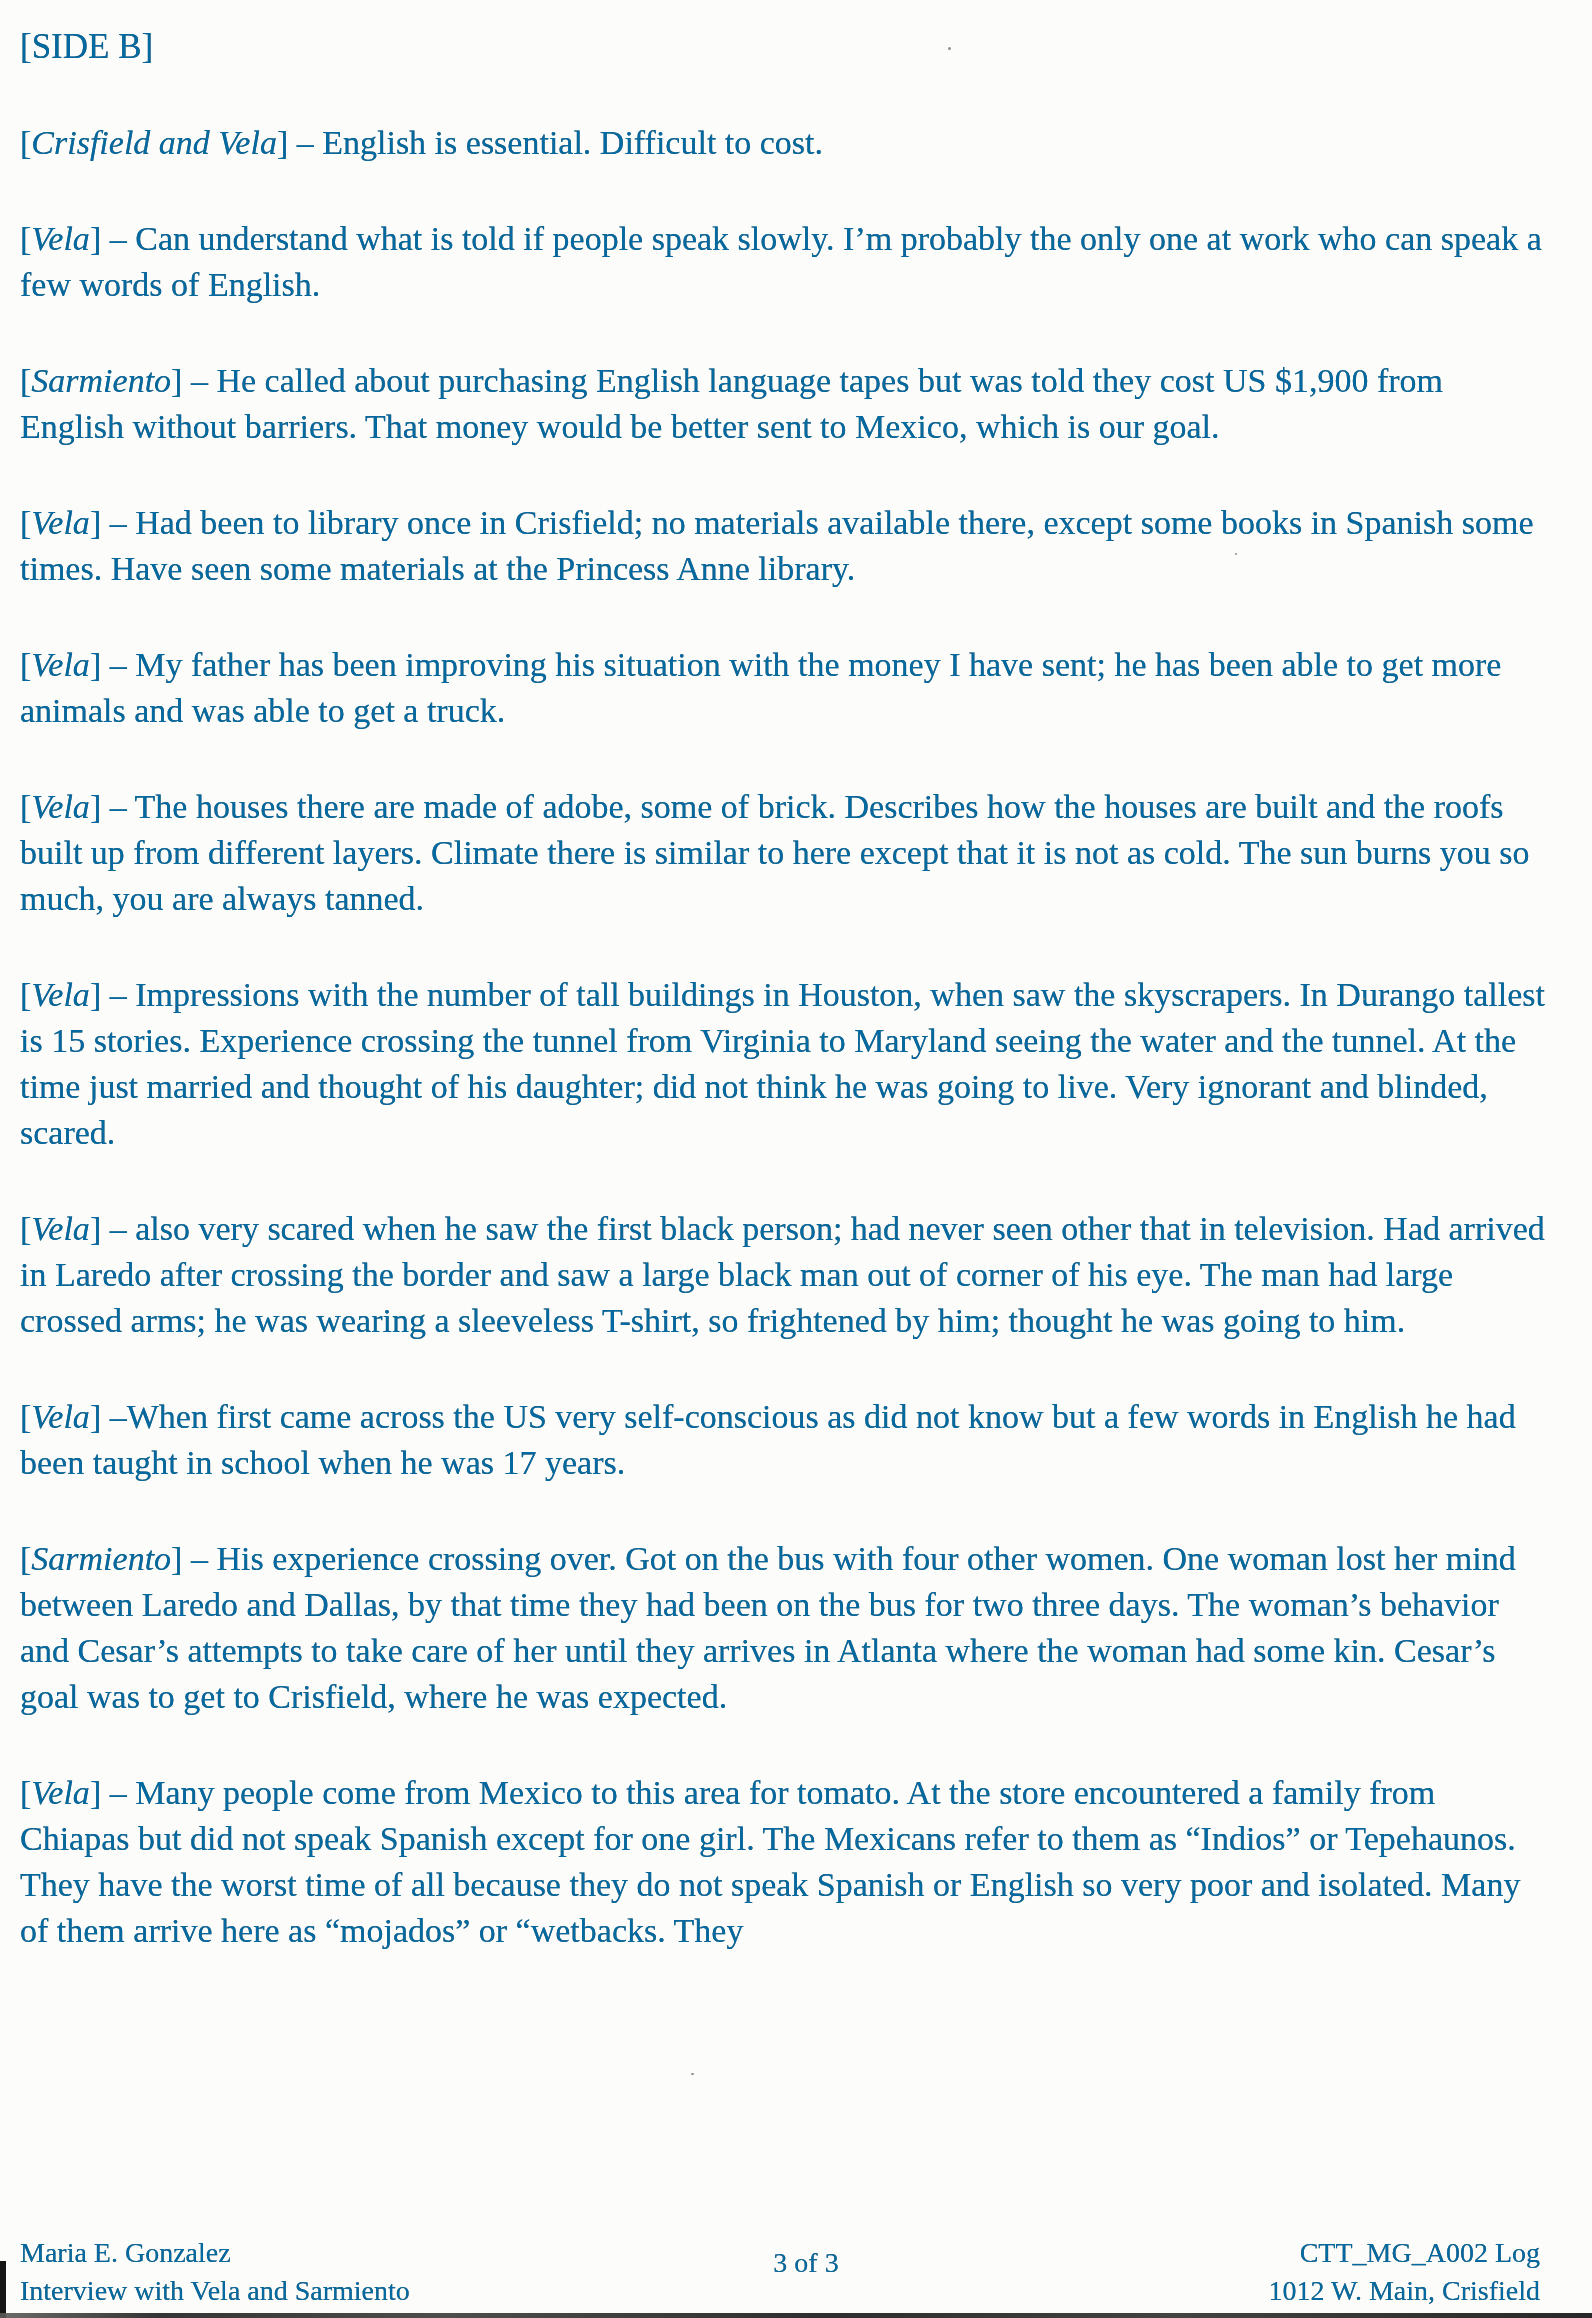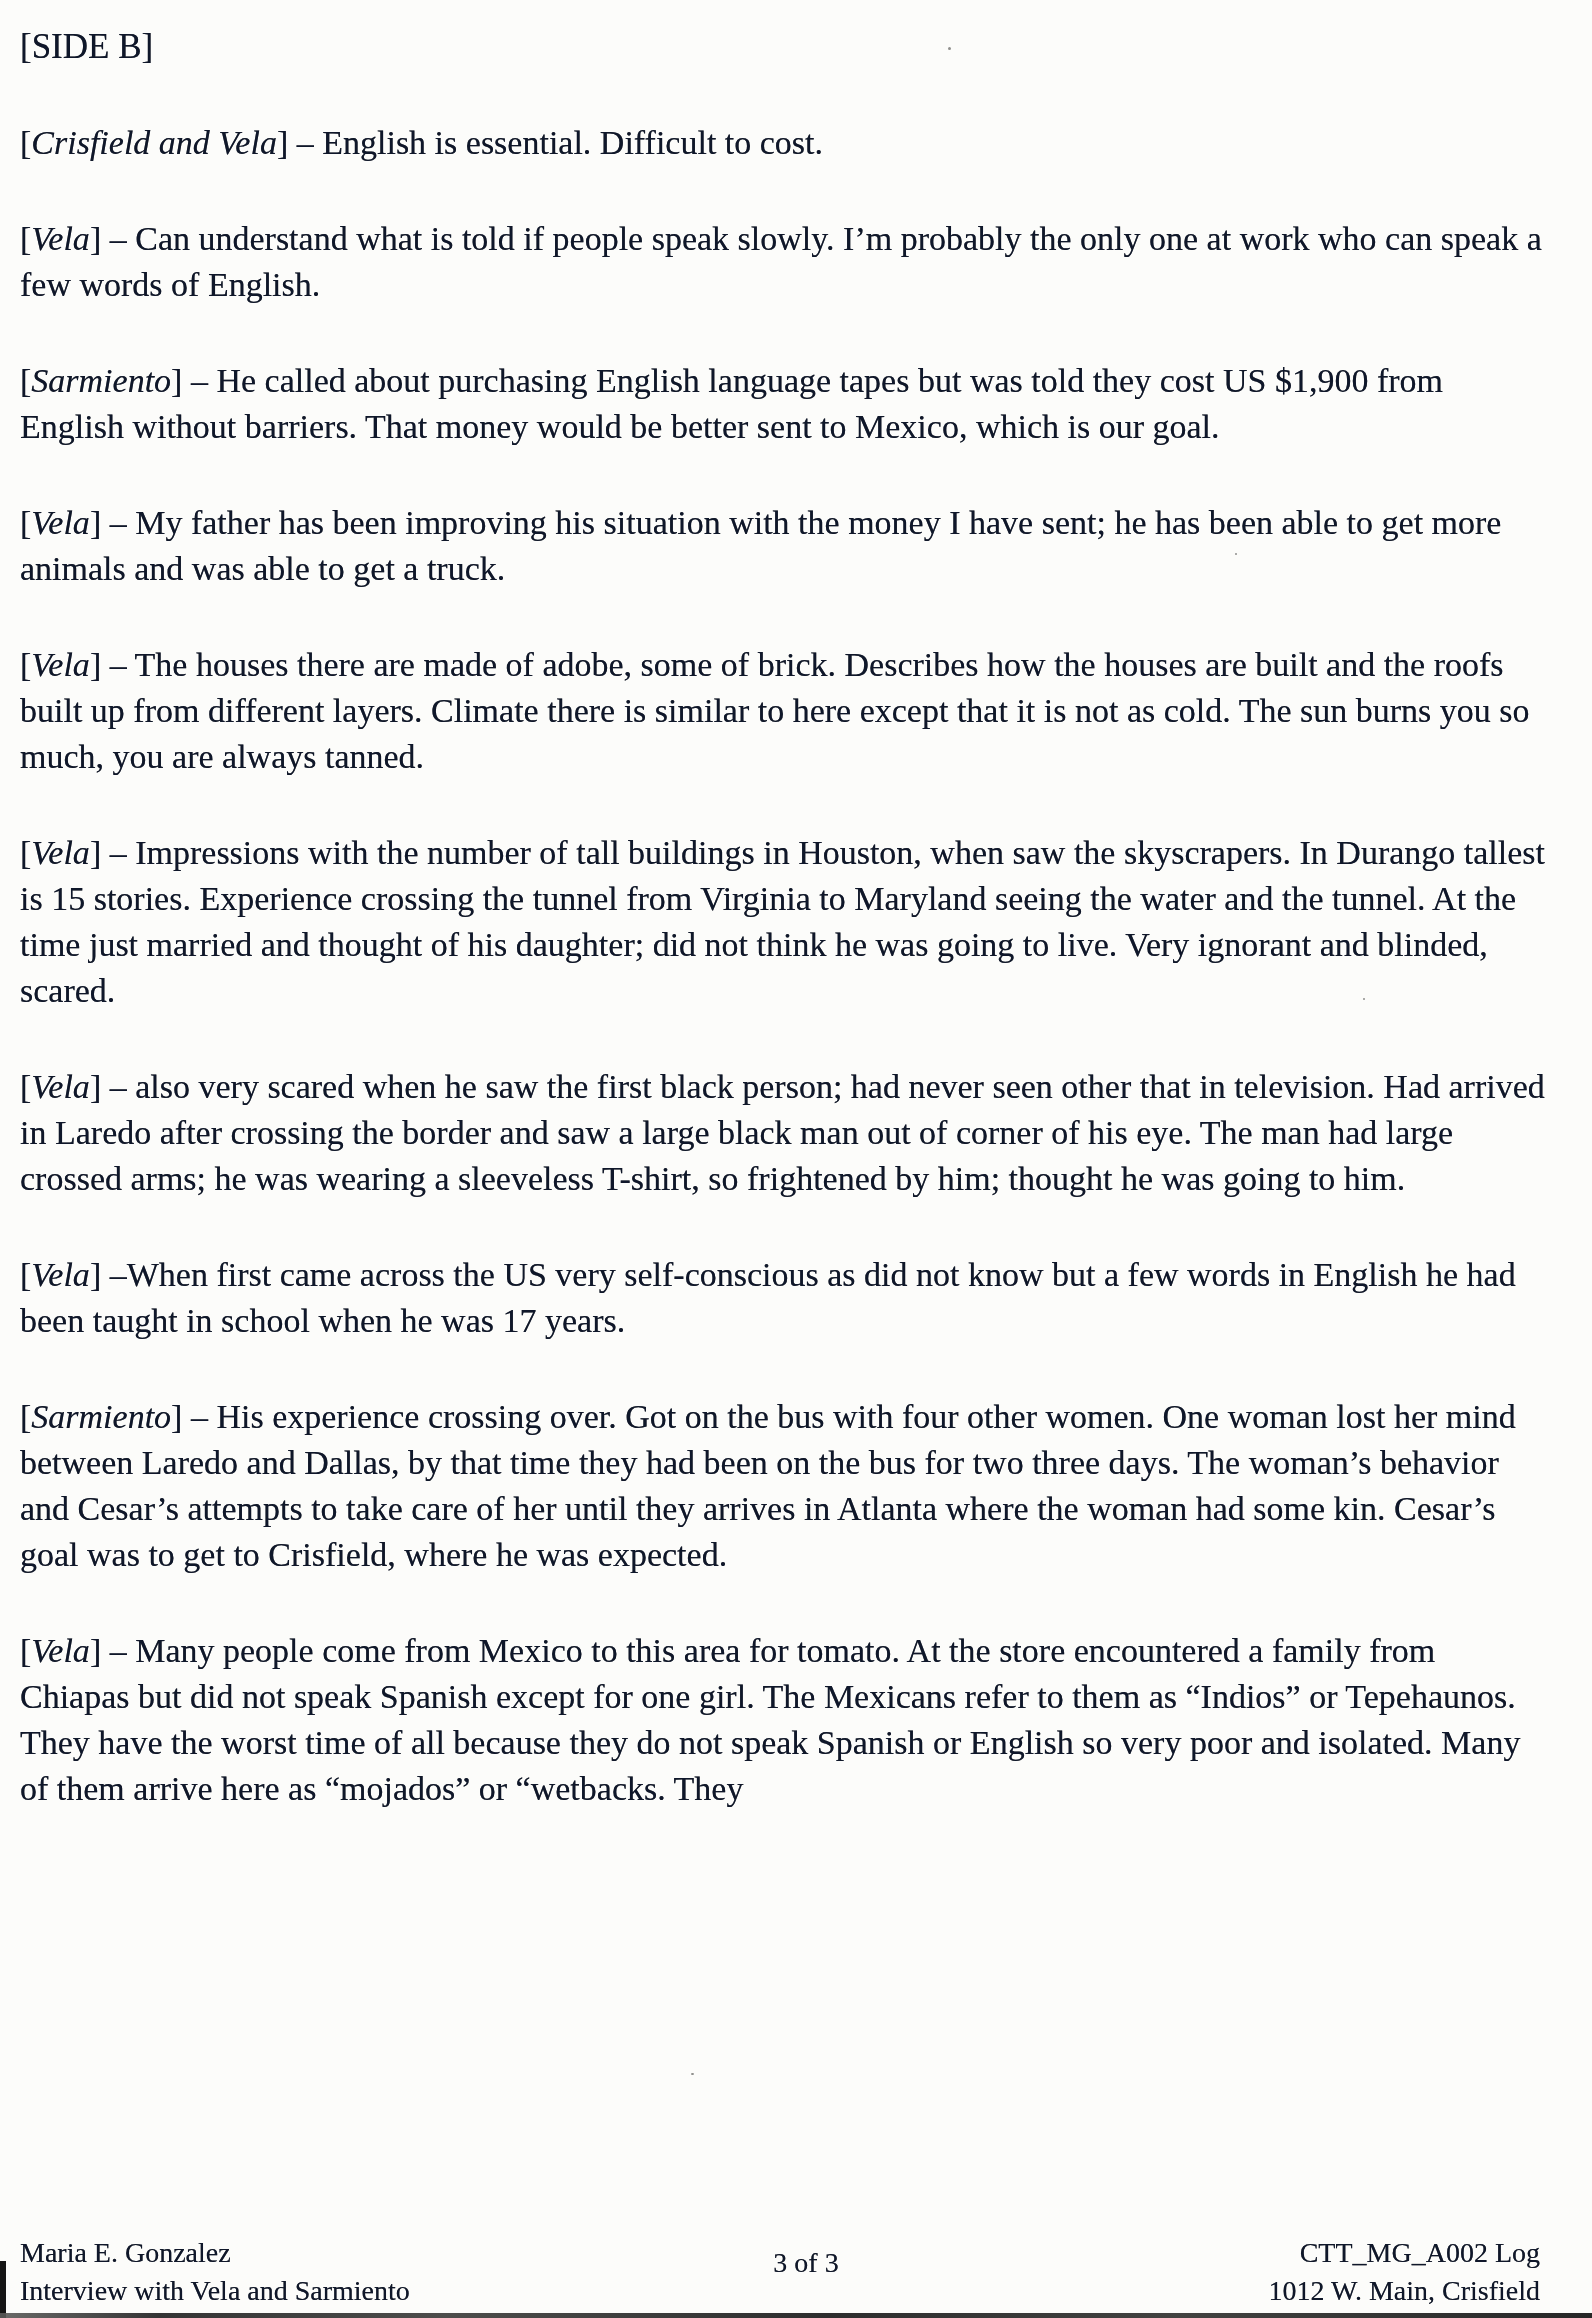--- a/index.html
+++ b/index.html
@@ -8,21 +8,21 @@
     background: #e8e8e6;
   }
   .page {
     position: relative;
     width: 1592px;
     height: 2319px;
     margin: 0 auto;
     background: #fcfcfa;
     overflow: hidden;
     font-family: "Liberation Serif", "DejaVu Serif", serif;
-    color: #0f172a;
+    color: #0369a1;
   }
   .content {
     padding: 24px 45px 0 20px;
   }
   .side-label {
     font-size: 35px;
     line-height: 46px;
     font-weight: normal;
     margin: 0 0 50px 0;
     text-shadow: 0 0 0.6px rgba(0,0,0,0.65);
@@ -89,20 +89,22 @@
 
     <p class="para"><span class="bracket">[</span><span class="speaker">Crisfield and Vela</span><span class="bracket">]</span>
       <span class="body-text">– English is essential. Difficult to cost.</span></p>
 
     <p class="para"><span class="bracket">[</span><span class="speaker">Vela</span><span class="bracket">]</span>
       <span class="body-text">– Can understand what is told if people speak slowly. I’m probably the only one at work who can speak a few words of English.</span></p>
 
     <p class="para"><span class="bracket">[</span><span class="speaker">Sarmiento</span><span class="bracket">]</span>
       <span class="body-text">– He called about purchasing English language tapes but was told they cost US $1,900 from English without barriers. That money would be better sent to Mexico, which is our goal.</span></p>
 
+    <p class="para"><span class="bracket">[</span><span class="speaker">Vela</span><span class="bracket">]</span>
+      <span class="body-text">– Had been to library once in Crisfield; no materials available there, except some books in Spanish some times. Have seen some materials at the Princess Anne library.</span></p>
 
     <p class="para gap-before"><span class="bracket">[</span><span class="speaker">Vela</span><span class="bracket">]</span>
       <span class="body-text">– My father has been improving his situation with the money I have sent; he has been able to get more animals and was able to get a truck.</span></p>
 
     <p class="para"><span class="bracket">[</span><span class="speaker">Vela</span><span class="bracket">]</span>
       <span class="body-text">– The houses there are made of adobe, some of brick. Describes how the houses are built and the roofs built up from different layers. Climate there is similar to here except that it is not as cold. The sun burns you so much, you are always tanned.</span></p>
 
     <p class="para"><span class="bracket">[</span><span class="speaker">Vela</span><span class="bracket">]</span>
       <span class="body-text">– Impressions with the number of tall buildings in Houston, when saw the skyscrapers. In Durango tallest is 15 stories. Experience crossing the tunnel from Virginia to Maryland seeing the water and the tunnel. At the time just married and thought of his daughter; did not think he was going to live. Very ignorant and blinded, scared.</span></p>
 

